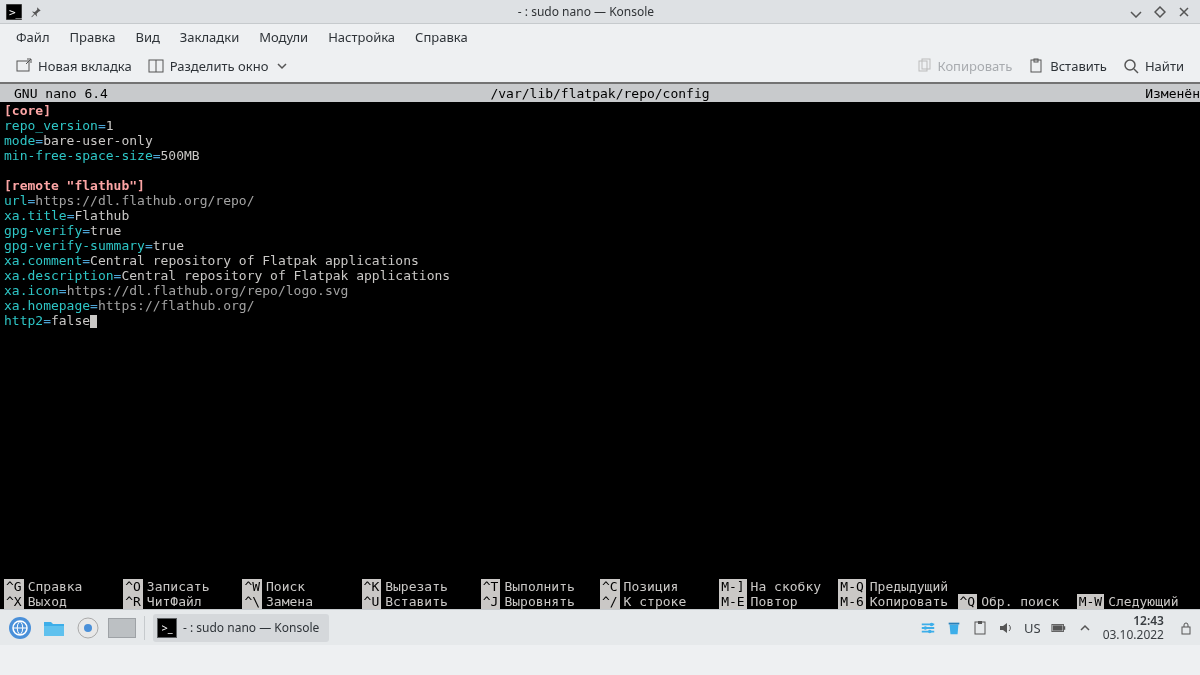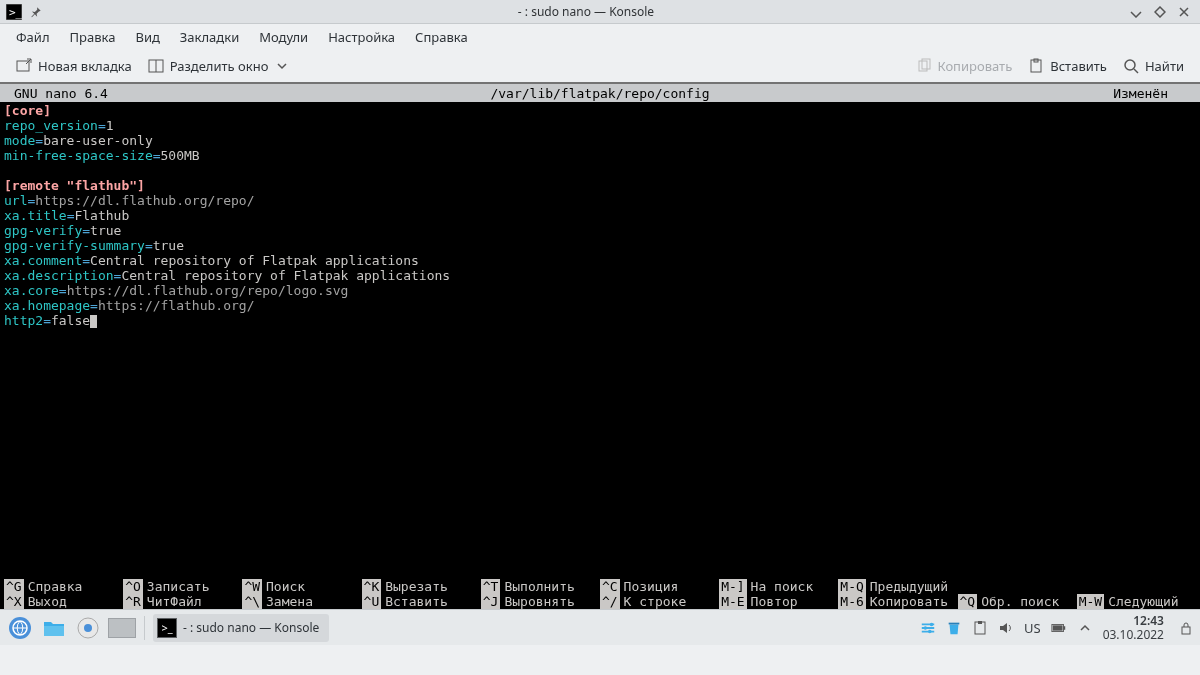--- a/index.html
+++ b/index.html
@@ -17,21 +17,21 @@
   
   .toolbar { height:34px; display:flex; align-items:center; padding:0 8px; border-bottom:2px solid #737373; background:#eef0f2; }
   .toolbar .tbtn { display:flex; align-items:center; gap:6px; padding:4px 8px; font-size:13px; color:#2e3338; }
   .toolbar .tbtn.disabled { color:#a8abaf; }
   .toolbar .spacer { flex:1; }
   .icon { width:16px; height:16px; display:inline-flex; align-items:center; justify-content:center; }
   
   .nano-header { height:18px; background:#c8cacc; display:flex; align-items:center; font-family:"DejaVu Sans Mono",monospace; font-size:13px; color:#000; position:relative; }
   .nano-header .nh-left { position:absolute; left:14px; }
   .nano-header .nh-center { width:100%; text-align:center; }
-  .nano-header .nh-right { position:absolute; right:32px; }
+  .nano-header .nh-right { position:absolute; right:0; }
   
   .termwrap { background:#000; height:477px; }
   .term { font-family:"DejaVu Sans Mono",monospace; font-size:13px; line-height:15px; color:#cac8c6; padding:1px 4px 0 4px; white-space:pre; }
   .sec { color:#fca5a5; font-weight:bold; }
   .key { color:#2ec6c6; }
   .val { color:#cac8c6; }
   .url { color:#a3a3a3; }
   .eq { color:#4da3d4; }
   .cursor { display:inline-block; width:7px; height:13px; background:#cac8c6; vertical-align:text-bottom; }
   
@@ -164,21 +164,21 @@
 <span class="key">mode</span><span class="eq">=</span><span class="val">bare-user-only</span>
 <span class="key">min-free-space-size</span><span class="eq">=</span><span class="val">500MB</span>
 
 <span class="sec">[remote "flathub"]</span>
 <span class="key">url</span><span class="eq">=</span><span class="url">https://dl.flathub.org/repo/</span>
 <span class="key">xa.title</span><span class="eq">=</span><span class="val">Flathub</span>
 <span class="key">gpg-verify</span><span class="eq">=</span><span class="val">true</span>
 <span class="key">gpg-verify-summary</span><span class="eq">=</span><span class="val">true</span>
 <span class="key">xa.comment</span><span class="eq">=</span><span class="val">Central repository of Flatpak applications</span>
 <span class="key">xa.description</span><span class="eq">=</span><span class="val">Central repository of Flatpak applications</span>
-<span class="key">xa.core</span><span class="eq">=</span><span class="url">https://dl.flathub.org/repo/logo.svg</span>
+<span class="key">xa.icon</span><span class="eq">=</span><span class="url">https://dl.flathub.org/repo/logo.svg</span>
 <span class="key">xa.homepage</span><span class="eq">=</span><span class="url">https://flathub.org/</span>
 <span class="key">http2</span><span class="eq">=</span><span class="val">false</span><span class="cursor"></span>
 </div>
 </div>
 
 <div class="nano-foot">
   <div class="row" id="scrow1">
       <div class="sc" style="width: 10%;">
         <span class="k">^G</span>
         <span class="l">Справка</span>
@@ -198,21 +198,21 @@
       <div class="sc" style="width: 10%;">
         <span class="k">^T</span>
         <span class="l">Выполнить</span>
       </div>
       <div class="sc" style="width: 10%;">
         <span class="k">^C</span>
         <span class="l">Позиция</span>
       </div>
       <div class="sc" style="width: 10%;">
         <span class="k">M-]</span>
-        <span class="l">На поиск</span>
+        <span class="l">На скобку</span>
       </div>
       <div class="sc" style="width: 10%;">
         <span class="k">M-Q</span>
         <span class="l">Предыдущий</span>
       </div>
     </div>
   <div class="row" id="scrow2">
       <div class="sc" style="width: 10%;">
         <span class="k">^X</span>
         <span class="l">Выход</span>

